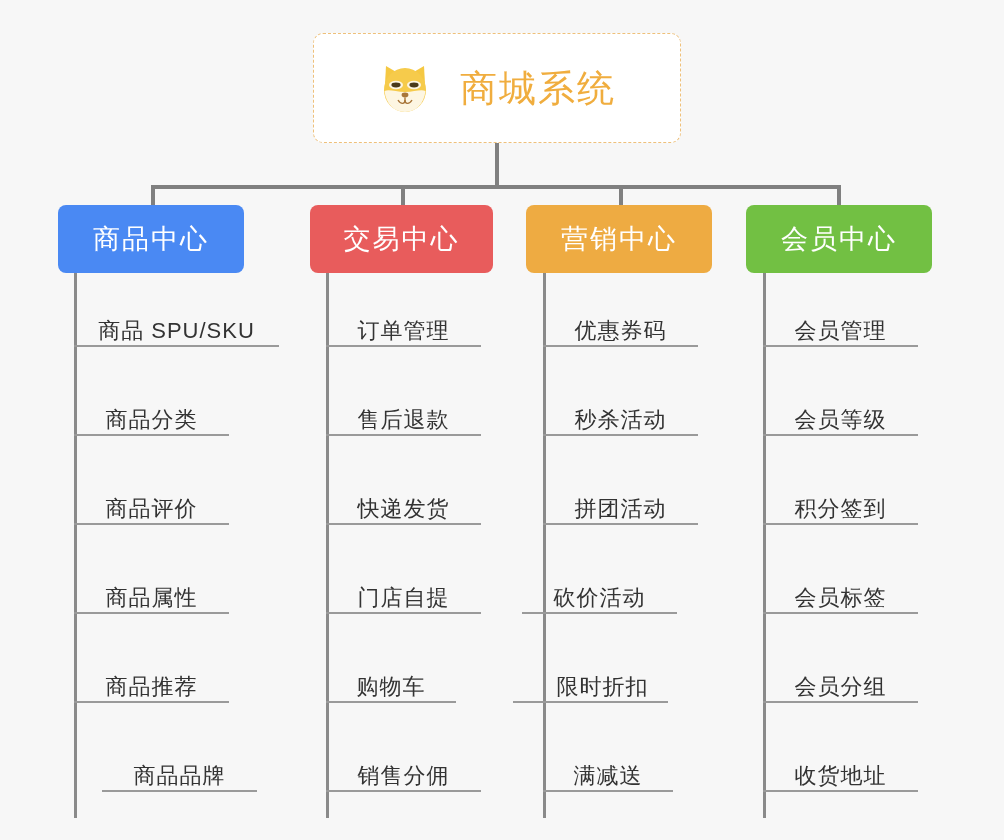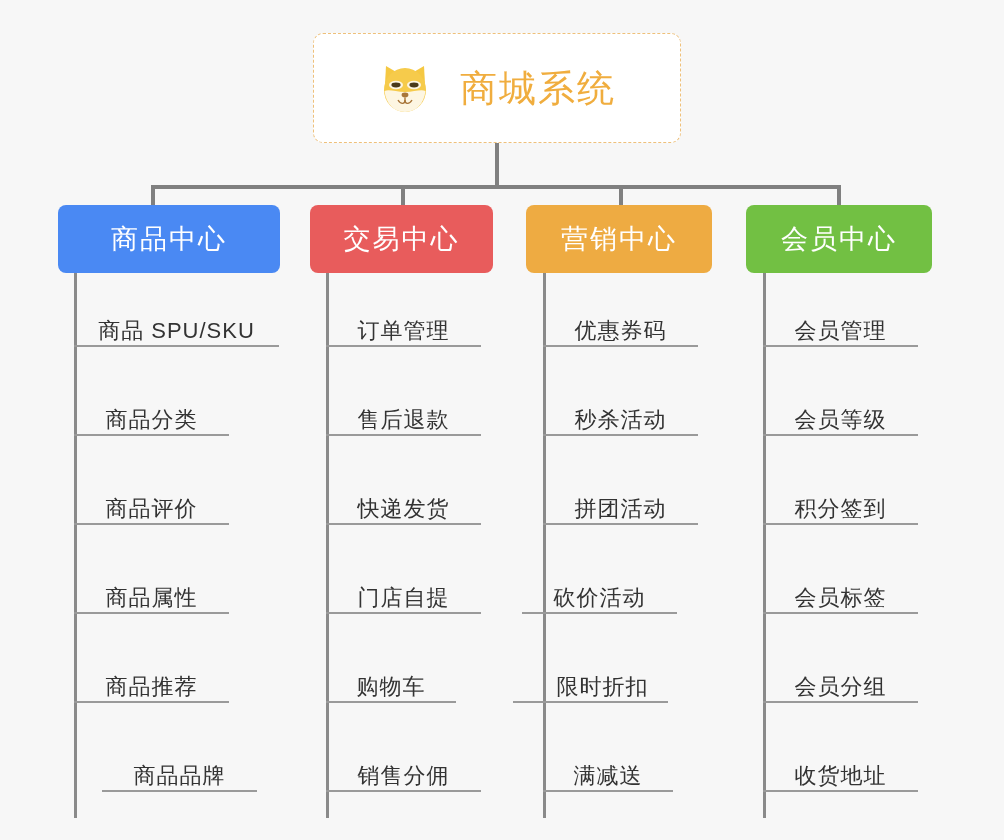--- a/index.html
+++ b/index.html
@@ -124,21 +124,21 @@
     <span class="root-title">商城系统</span>
   </div>
 
   <div class="conn conn-v" style="left:495px; top:143px; height:44px;"></div>
   <div class="conn conn-h" style="left:151px; top:185px; width:690px;"></div>
   <div class="conn conn-v" style="left:151px; top:185px; height:22px;"></div>
   <div class="conn conn-v" style="left:401px; top:185px; height:22px;"></div>
   <div class="conn conn-v" style="left:619px; top:185px; height:22px;"></div>
   <div class="conn conn-v" style="left:837px; top:185px; height:22px;"></div>
 
-  <div class="cat-box" style="left:58px; width:222px; background:#4a89f3;">
+  <div class="cat-box" style="left:58px; width:186px; background:#4a89f3;">
     <span class="cat-label">商品中心</span>
   </div>
   <div class="branch-spine" style="left:74px; top:273px; height:545px;"></div>
   <div class="leaf" style="left:74px; top:303px; width:205px;">
     <span class="leaf-label">商品 SPU/SKU</span>
   </div>
   <div class="leaf" style="left:74px; top:392px; width:155px;">
     <span class="leaf-label">商品分类</span>
   </div>
   <div class="leaf" style="left:74px; top:481px; width:155px;">

